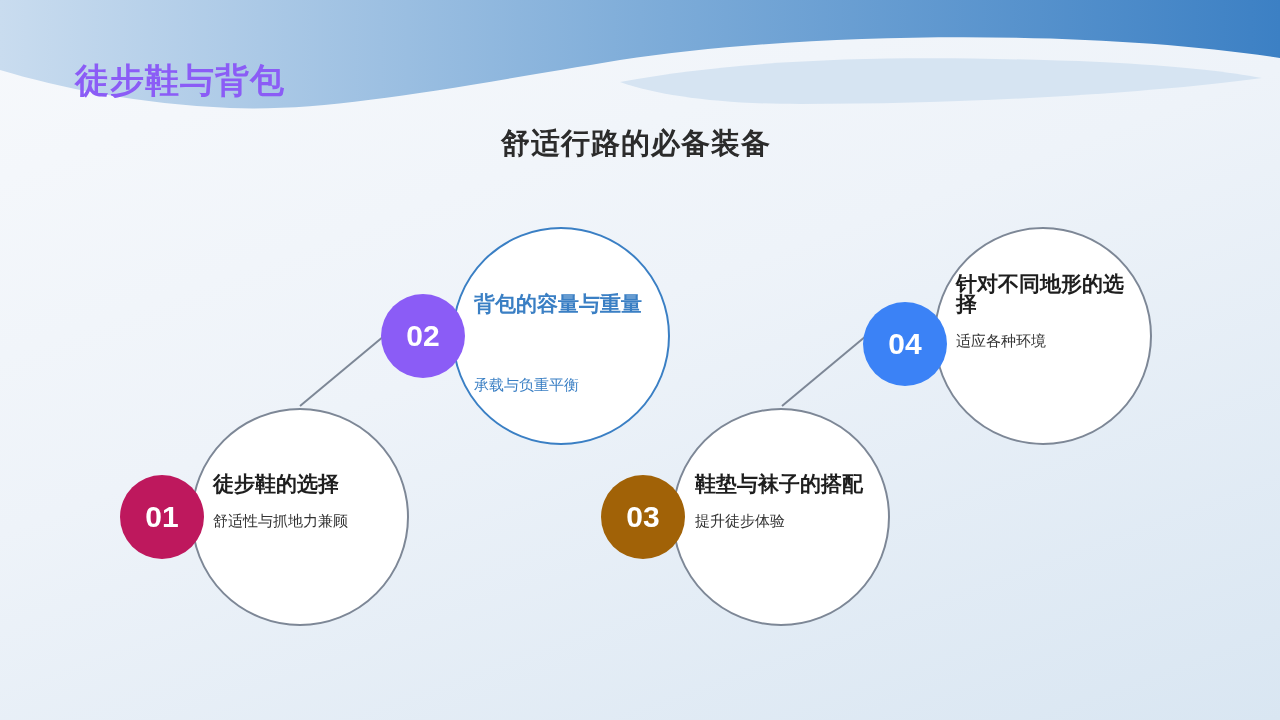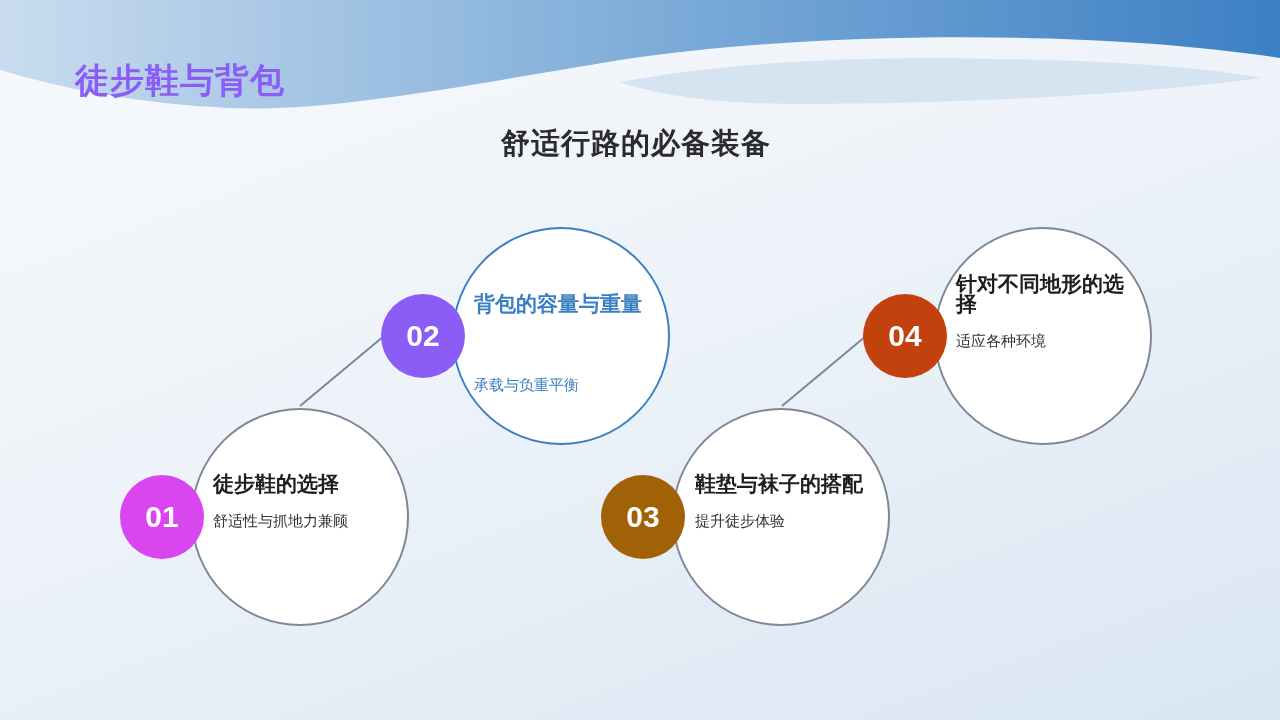--- a/index.html
+++ b/index.html
@@ -55,37 +55,37 @@
 <div class="page-title">徒步鞋与背包</div>
 <div class="subtitle">舒适行路的必备装备</div>
 
 <svg class="connectors">
   <line x1="300" y1="406" x2="384" y2="336" stroke="#7d8796" stroke-width="2"></line>
   <line x1="782" y1="406" x2="866" y2="336" stroke="#7d8796" stroke-width="2"></line>
 </svg>
 
 <div>
   <div class="bubble" style="left:191px; top:408px;"></div>
-  <div class="badge" style="left:120px; top:475px; background:#d946ef;">01</div>
+  <div class="badge" style="left:120px; top:475px; background:#be185d;">01</div>
   <div class="bubble-title" style="left:213px; top:474px;">徒步鞋的选择</div>
   <div class="bubble-desc" style="left:213px; top:512px;">舒适性与抓地力兼顾</div>
 </div>
 
 <div>
   <div class="bubble active" style="left:452px; top:227px;"></div>
   <div class="badge" style="left:381px; top:294px; background:#8b5cf6;">02</div>
   <div class="bubble-title active-text" style="left:474px; top:294px;">背包的容量与重量</div>
   <div class="bubble-desc active-text" style="left:474px; top:332px;margin-top:44px;">承载与负重平衡</div>
 </div>
 
 <div>
   <div class="bubble" style="left:672px; top:408px;"></div>
   <div class="badge" style="left:601px; top:475px; background:#a16207;">03</div>
   <div class="bubble-title" style="left:695px; top:474px;">鞋垫与袜子的搭配</div>
   <div class="bubble-desc" style="left:695px; top:512px;">提升徒步体验</div>
 </div>
 
 <div>
   <div class="bubble" style="left:934px; top:227px;"></div>
-  <div class="badge" style="left:863px; top:294px; background:#c2410c;">04</div>
+  <div class="badge" style="left:863px; top:302px; background:#3b82f6;">04</div>
   <div class="bubble-title" style="left:956px; top:274px; width:186px;">针对不同地形的选择</div>
   <div class="bubble-desc" style="left:956px; top:332px;">适应各种环境</div>
 </div>
 
 </body></html>

